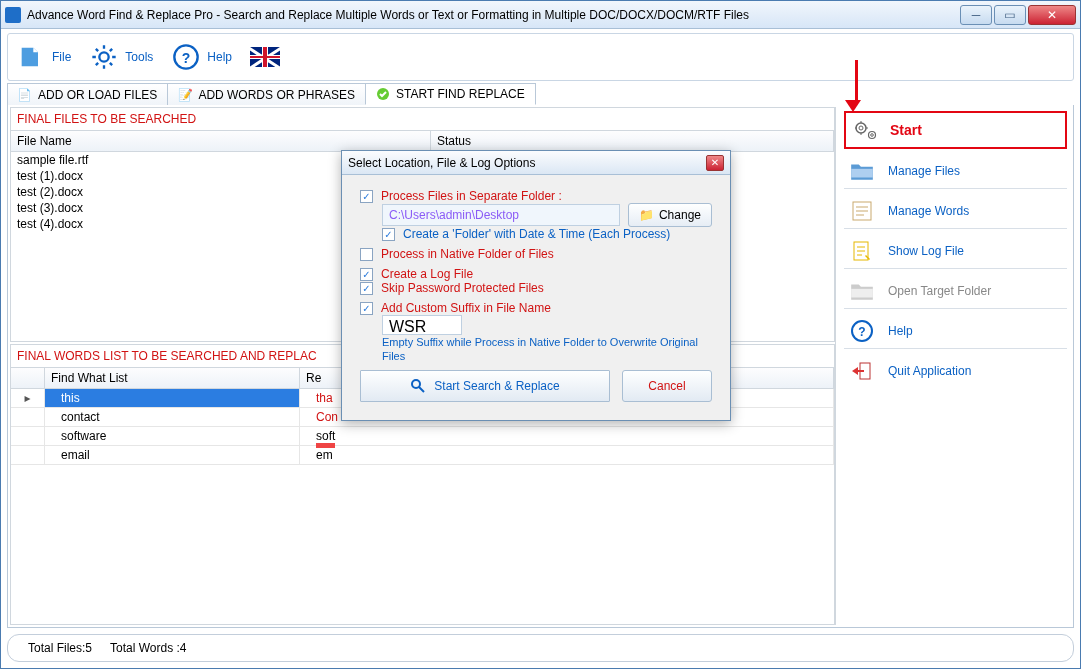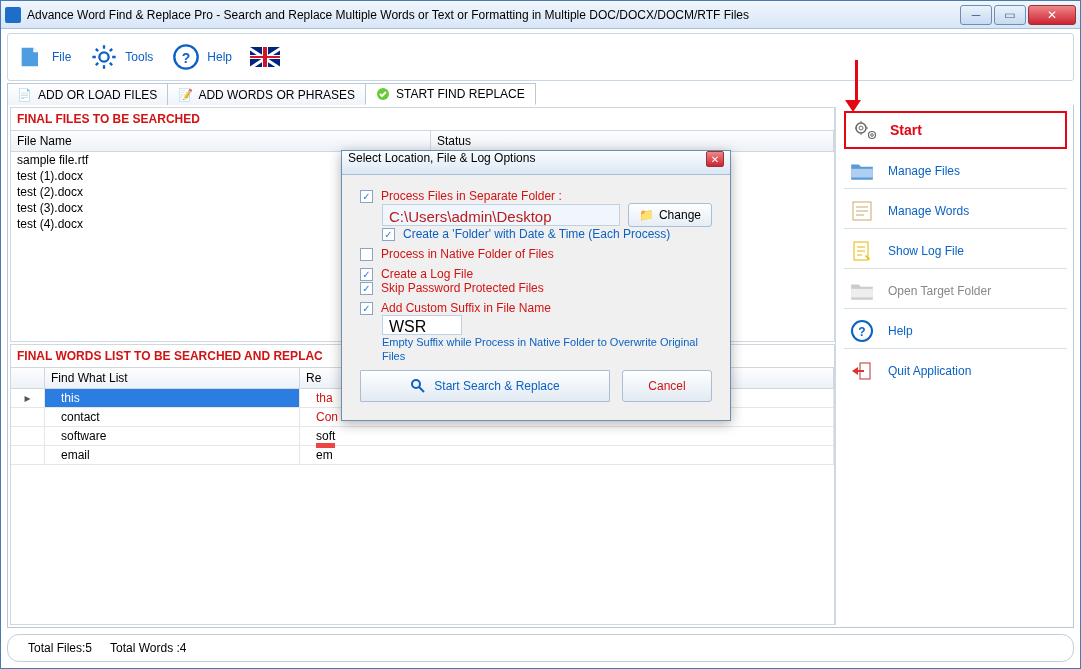--- a/index.html
+++ b/index.html
@@ -25,21 +25,21 @@
 .ukflag .d1,.ukflag .d2{position:absolute;width:200%;height:3px;background:#fff;top:50%;left:-50%}
 .ukflag .d1{transform:rotate(33deg)}
 .ukflag .d2{transform:rotate(-33deg)}
 .tabs{display:flex;padding:0 6px;gap:0}
 .tab{border:1px solid #b9c8d8;background:linear-gradient(#fff,#f0f4f9);padding:3px 10px;display:flex;align-items:center;gap:6px;font-size:12px;border-bottom:none;margin-right:-1px}
 .tab.active{background:#fff;border-bottom:1px solid #fff}
 .tab .ticon{width:14px;height:14px;display:inline-flex;align-items:center;justify-content:center}
 .content{flex:1;display:flex;gap:0;margin:0 6px 0 6px;border:1px solid #b9c8d8;border-top:none;padding:2px;background:#fff}
 .leftcol{flex:1;display:flex;flex-direction:column;gap:2px;min-width:0}
 .panel{border:1px solid #d0d7de;background:#fff;display:flex;flex-direction:column}
-.panel-title{color:#d11313;font-size:12px;padding:4px 6px;border-bottom:1px solid #d0d7de;font-weight:700}
+.panel-title{color:#d11313;font-size:12px;padding:4px 6px;border-bottom:1px solid #d0d7de;font-weight:400}
 .files-table{flex:1;overflow:hidden}
 .ft-head{display:flex;background:linear-gradient(#fdfdfe,#edf2f8);border-bottom:1px solid #d0d7de}
 .ft-head div{padding:3px 6px;border-right:1px solid #d0d7de;font-size:12px}
 .ft-col1{width:420px}
 .ft-col2{flex:1}
 .ft-body{padding:0}
 .ft-row{padding:1px 6px;font-size:12px}
 .words-table{}
 .wt-head{display:flex;background:linear-gradient(#fdfdfe,#edf2f8);border-bottom:1px solid #d0d7de}
 .wt-head div{padding:3px 6px;border-right:1px solid #d0d7de;font-size:12px}
@@ -56,30 +56,30 @@
 .startbox{border:2px solid #e30613;height:38px;display:flex;align-items:center;gap:10px;padding:0 6px}
 .startbox .gear{color:#555}
 .startbox .lbl{color:#e30613;font-size:14px;font-weight:600}
 .sideitem{height:36px;display:flex;align-items:center;gap:12px;padding:0 4px;border-bottom:1px solid #d8dfe7;color:#0b61c4;font-size:13px}
 .sideitem .si-icon{width:28px;height:28px;display:flex;align-items:center;justify-content:center}
 .arrow{position:absolute;left:851px;top:60px;pointer-events:none}
 .arrow-line{width:3px;height:40px;background:#e30613;margin:0 auto}
 .arrow-head{width:0;height:0;border-left:8px solid transparent;border-right:8px solid transparent;border-top:12px solid #e30613;margin-left:-6px}
 .footer{height:28px;border:1px solid #c3cedb;margin:6px;border-radius:12px;display:flex;align-items:center;gap:18px;padding:0 20px;font-size:12px}
 .dialog{position:absolute;left:341px;top:150px;width:390px;background:#f0f0f0;border:1px solid #6b8fb3;box-shadow:0 3px 12px rgba(0,0,0,.3)}
-.dlg-title{height:24px;background:linear-gradient(#fbfcfe,#dbe7f4);display:flex;align-items:flex-start;padding:0 6px;font-size:12px;border-bottom:1px solid #a8bfd6}
+.dlg-title{height:24px;background:linear-gradient(#fbfcfe,#dbe7f4);display:flex;align-items:center;padding:0 6px;font-size:12px;border-bottom:1px solid #a8bfd6}
 .dlg-title .x{margin-left:auto;width:18px;height:16px;background:linear-gradient(#e88,#c23);color:#fff;font-size:10px;display:flex;align-items:center;justify-content:center;border-radius:2px;border:1px solid #933}
 .dlg-body{padding:14px 18px 18px 18px;display:flex;flex-direction:column;}
 .chkrow{display:flex;align-items:center;gap:8px}
 .chk{width:13px;height:13px;border:1px solid #8aa4c2;background:#fff;display:flex;align-items:center;justify-content:center;font-size:10px;color:#2c7cdc}
 .chk.checked::after{content:"✓"}
 .opt-label{color:#d11313;font-size:12px}
 .opt-label.blue{color:#0b61c4}
 .pathrow{display:flex;gap:8px;margin-left:22px;align-items:center}
-.pathbox{flex:1;height:22px;border:1px solid #bfd0e1;background:#f0f6fc;padding:3px 6px;font-size:15px;color:#b91c1c}
+.pathbox{flex:1;height:22px;border:1px solid #bfd0e1;background:#f0f6fc;padding:3px 6px;font-size:12px;color:#8b5cf6}
 .changebtn{height:24px;border:1px solid #a9bed3;background:linear-gradient(#feffff,#e6edf5);padding:0 10px;display:flex;align-items:center;gap:5px;border-radius:3px}
 .suffix{width:80px;height:20px;border:1px solid #bfd0e1;background:#fff;padding:2px 6px;margin-left:22px;font-size:16px}
 .hint{color:#0b61c4;font-size:11px;margin-left:22px;line-height:1.3}
 .dlg-btnrow{display:flex;gap:12px;margin-top:6px}
 .bigbtn{flex:1;height:32px;border:1px solid #a9bed3;background:linear-gradient(#feffff,#e2eaf3);border-radius:1px;display:flex;align-items:center;justify-content:center;gap:8px;font-size:15px;color:#0b61c4}
 .cancelbtn{width:90px;height:32px;border:1px solid #a9bed3;background:linear-gradient(#feffff,#e2eaf3);border-radius:3px;display:flex;align-items:center;justify-content:center;font-size:14px;color:#d11313}
 .underline{border-bottom:5px solid #ef4444;text-decoration:none}
 svg{display:block}
 </style>
 </head>

